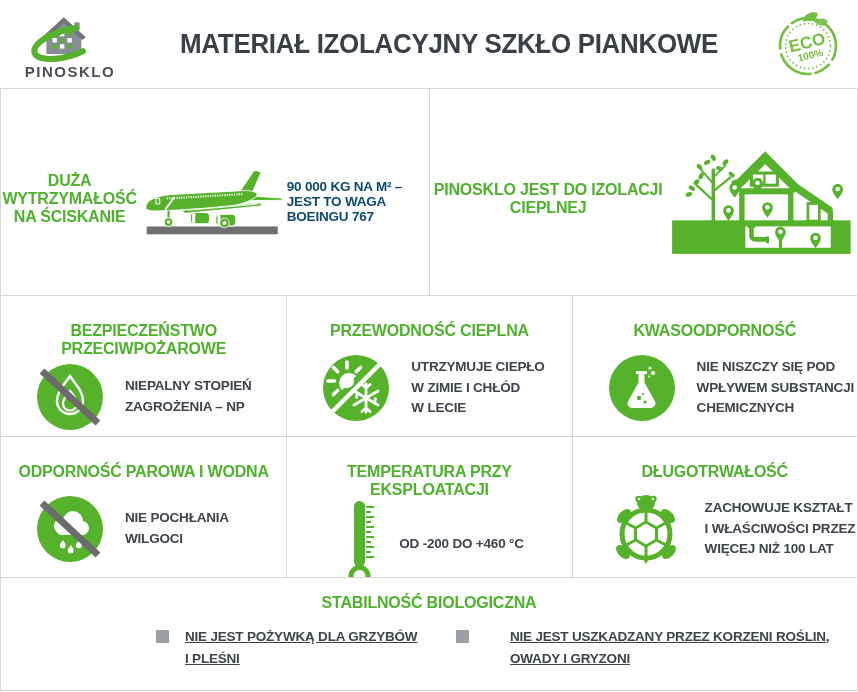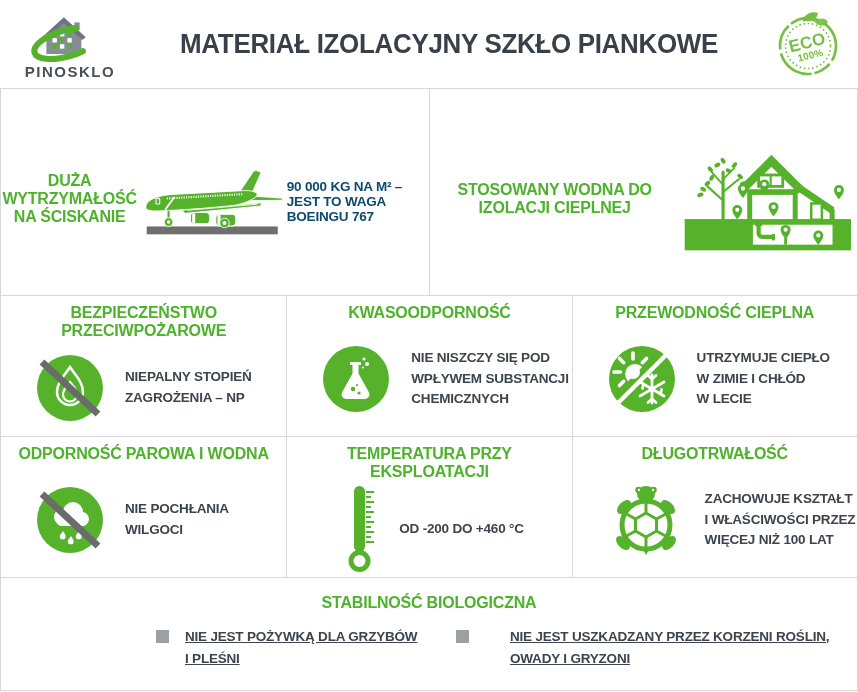--- a/index.html
+++ b/index.html
@@ -16,21 +16,21 @@
   .main-title { flex:1; text-align:center; font-size:27px; font-weight:bold; color:#3a4049;
                 letter-spacing:-0.3px; transform:scaleX(0.96); }
   .badge-block { width:80px; display:flex; justify-content:center; }
   
   .grid { border:1px solid #d7d7d7; }
   .row { display:flex; }
   .panel { background:#fff; position:relative; }
   .panel + .panel { border-left:1px solid #d7d7d7; }
   .row + .row .panel { border-top:1px solid #d7d7d7; }
   .row-top .panel { width:428px; height:206px; display:flex; flex-direction:row; align-items:center; padding-top:14px; }
-  .row-mid .panel { width:285.3px; height:141px; display:flex; flex-direction:column; padding-top:8px; }
+  .row-mid .panel { width:285.3px; height:141px; display:flex; flex-direction:column; padding-top:26px; }
   .row-bottom .panel { width:856px; height:113px; display:flex; flex-direction:column; padding-top:16px; }
   .panel-title { font-size:16px; font-weight:bold; color:#4eb22c; text-align:center; letter-spacing:-0.2px; }
   .illo { margin-top:6px; }
   .caption { font-size:13.5px; font-weight:bold; color:#0c4a6e; margin-top:4px; letter-spacing:-0.2px; }
   
   .feature-body { flex:1; display:flex; align-items:center; padding-left:36px; }
   .feature-body.temp { padding-left:58px; }
   .feature-icon { flex:0 0 auto; margin-right:22px; }
   .feature-text { font-size:13.5px; font-weight:bold; color:#3d444c; line-height:1.55;
                   white-space:pre-line; letter-spacing:-0.2px; }
@@ -127,21 +127,21 @@
           <circle cx="70" cy="126" r="10" fill="#55b22a" stroke="#fff" stroke-width="2"></circle>
           <circle cx="70" cy="126" r="4" fill="#fff"></circle>
           <line x1="196" y1="112" x2="196" y2="122" stroke="#55b22a" stroke-width="5"></line>
           <circle cx="198" cy="128" r="11" fill="#55b22a" stroke="#fff" stroke-width="2"></circle>
           <circle cx="198" cy="128" r="4.5" fill="#fff"></circle>
         </svg>
         <div class="caption">90 000 KG NA M² – JEST TO WAGA BOEINGU 767</div>
       </div>
 
       <div class="panel">
-        <div class="panel-title">STOSOWANY WODNA DO IZOLACJI CIEPLNEJ</div>
+        <div class="panel-title">PINOSKLO JEST DO IZOLACJI CIEPLNEJ</div>
         <svg class="illo" width="250" height="150" viewBox="0 0 250 152">
           <defs>
             <g id="pin">
               <path d="M0,10.5 C-4.5,4.5 -7,1 -7,-2.8 A7,7 0 1 1 7,-2.8 C7,1 4.5,4.5 0,10.5 Z" fill="#55b22a"></path>
               <circle cx="0" cy="-3" r="3" fill="#fff"></circle>
             </g>
           </defs>
 
           <g stroke="#55b22a" fill="none" stroke-linecap="round">
             <line x1="62" y1="100" x2="62" y2="34" stroke-width="4.5"></line>
@@ -209,39 +209,20 @@
             <path d="M33,12 C38,20 46,27 46,37 A13,13 0 1 1 20,37 C20,27 28,20 33,12 Z" fill="none" stroke="#fff" stroke-width="2.5"></path>
             <path d="M33,27 C36,31 40,34 40,39.5 A7,7 0 1 1 26,39.5 C26,34 30,31 33,27 Z" fill="none" stroke="#fff" stroke-width="2.2"></path>
             <line x1="5" y1="7" x2="61" y2="59" stroke="#6b6b6b" stroke-width="7"></line>
           </svg>
           <div class="feature-text">NIEPALNY STOPIEŃ
 ZAGROŻENIA – NP</div>
         </div>
       </div>
 
       <div class="panel">
-        <div class="panel-title">KWASOODPORNOŚĆ</div>
-        <div class="feature-body">
-          <svg class="feature-icon" width="66" height="66" viewBox="0 0 66 66">
-            <circle cx="33" cy="33" r="33" fill="#55b22a"></circle>
-            <path d="M27,16 h11 v3 h-2.5 v8.5 L46,46.5 a4.5,4.5 0 0 1 -4,6.5 H23 a4.5,4.5 0 0 1 -4,-6.5 L29.5,27.5 V19 H27 Z" fill="#fff"></path>
-            <circle cx="30" cy="43" r="2.2" fill="#55b22a"></circle>
-            <circle cx="36" cy="47" r="1.6" fill="#55b22a"></circle>
-            <circle cx="34" cy="39" r="1.1" fill="#55b22a"></circle>
-            <circle cx="41" cy="13" r="1.6" fill="#fff"></circle>
-            <circle cx="44" cy="18" r="2.1" fill="#fff"></circle>
-            <circle cx="40" cy="21.5" r="1.1" fill="#fff"></circle>
-          </svg>
-          <div class="feature-text">NIE NISZCZY SIĘ POD
-WPŁYWEM SUBSTANCJI
-CHEMICZNYCH</div>
-        </div>
-      </div>
-
-      <div class="panel">
         <div class="panel-title">PRZEWODNOŚĆ CIEPLNA</div>
         <div class="feature-body">
           <svg class="feature-icon" width="66" height="66" viewBox="0 0 66 66">
             <circle cx="33" cy="33" r="33" fill="#55b22a"></circle>
 
             <path d="M14,33 a10,10 0 0 1 20,0 Z" fill="#fff" transform="rotate(-45 24 26) translate(0,-4)"></path>
             <circle cx="24" cy="26" r="7" fill="#fff"></circle>
             <g stroke="#fff" stroke-width="3.6" stroke-linecap="round">
               <line x1="24" y1="7" x2="24" y2="13"></line>
               <line x1="10.5" y1="12.5" x2="14.7" y2="16.7"></line>
@@ -260,20 +241,39 @@
                 <line x1="43" y1="33" x2="47" y2="29.5"></line>
               <line x1="43" y1="53" x2="39" y2="56.5"></line>
                 <line x1="43" y1="53" x2="47" y2="56.5"></line>
               <line x1="51.5" y1="48" x2="52.5" y2="43.5"></line>
                 <line x1="34.5" y1="38" x2="33.5" y2="42.5"></line>
             </g>
           </svg>
           <div class="feature-text">UTRZYMUJE CIEPŁO
 W ZIMIE I CHŁÓD
 W LECIE</div>
+        </div>
+      </div>
+
+      <div class="panel">
+        <div class="panel-title">KWASOODPORNOŚĆ</div>
+        <div class="feature-body">
+          <svg class="feature-icon" width="66" height="66" viewBox="0 0 66 66">
+            <circle cx="33" cy="33" r="33" fill="#55b22a"></circle>
+            <path d="M27,16 h11 v3 h-2.5 v8.5 L46,46.5 a4.5,4.5 0 0 1 -4,6.5 H23 a4.5,4.5 0 0 1 -4,-6.5 L29.5,27.5 V19 H27 Z" fill="#fff"></path>
+            <circle cx="30" cy="43" r="2.2" fill="#55b22a"></circle>
+            <circle cx="36" cy="47" r="1.6" fill="#55b22a"></circle>
+            <circle cx="34" cy="39" r="1.1" fill="#55b22a"></circle>
+            <circle cx="41" cy="13" r="1.6" fill="#fff"></circle>
+            <circle cx="44" cy="18" r="2.1" fill="#fff"></circle>
+            <circle cx="40" cy="21.5" r="1.1" fill="#fff"></circle>
+          </svg>
+          <div class="feature-text">NIE NISZCZY SIĘ POD
+WPŁYWEM SUBSTANCJI
+CHEMICZNYCH</div>
         </div>
       </div>
     </div>
 
     <div class="row row-mid">
       <div class="panel">
         <div class="panel-title">ODPORNOŚĆ PAROWA I WODNA</div>
         <div class="feature-body">
           <svg class="feature-icon" width="66" height="66" viewBox="0 0 66 66">
             <circle cx="33" cy="33" r="33" fill="#55b22a"></circle>

